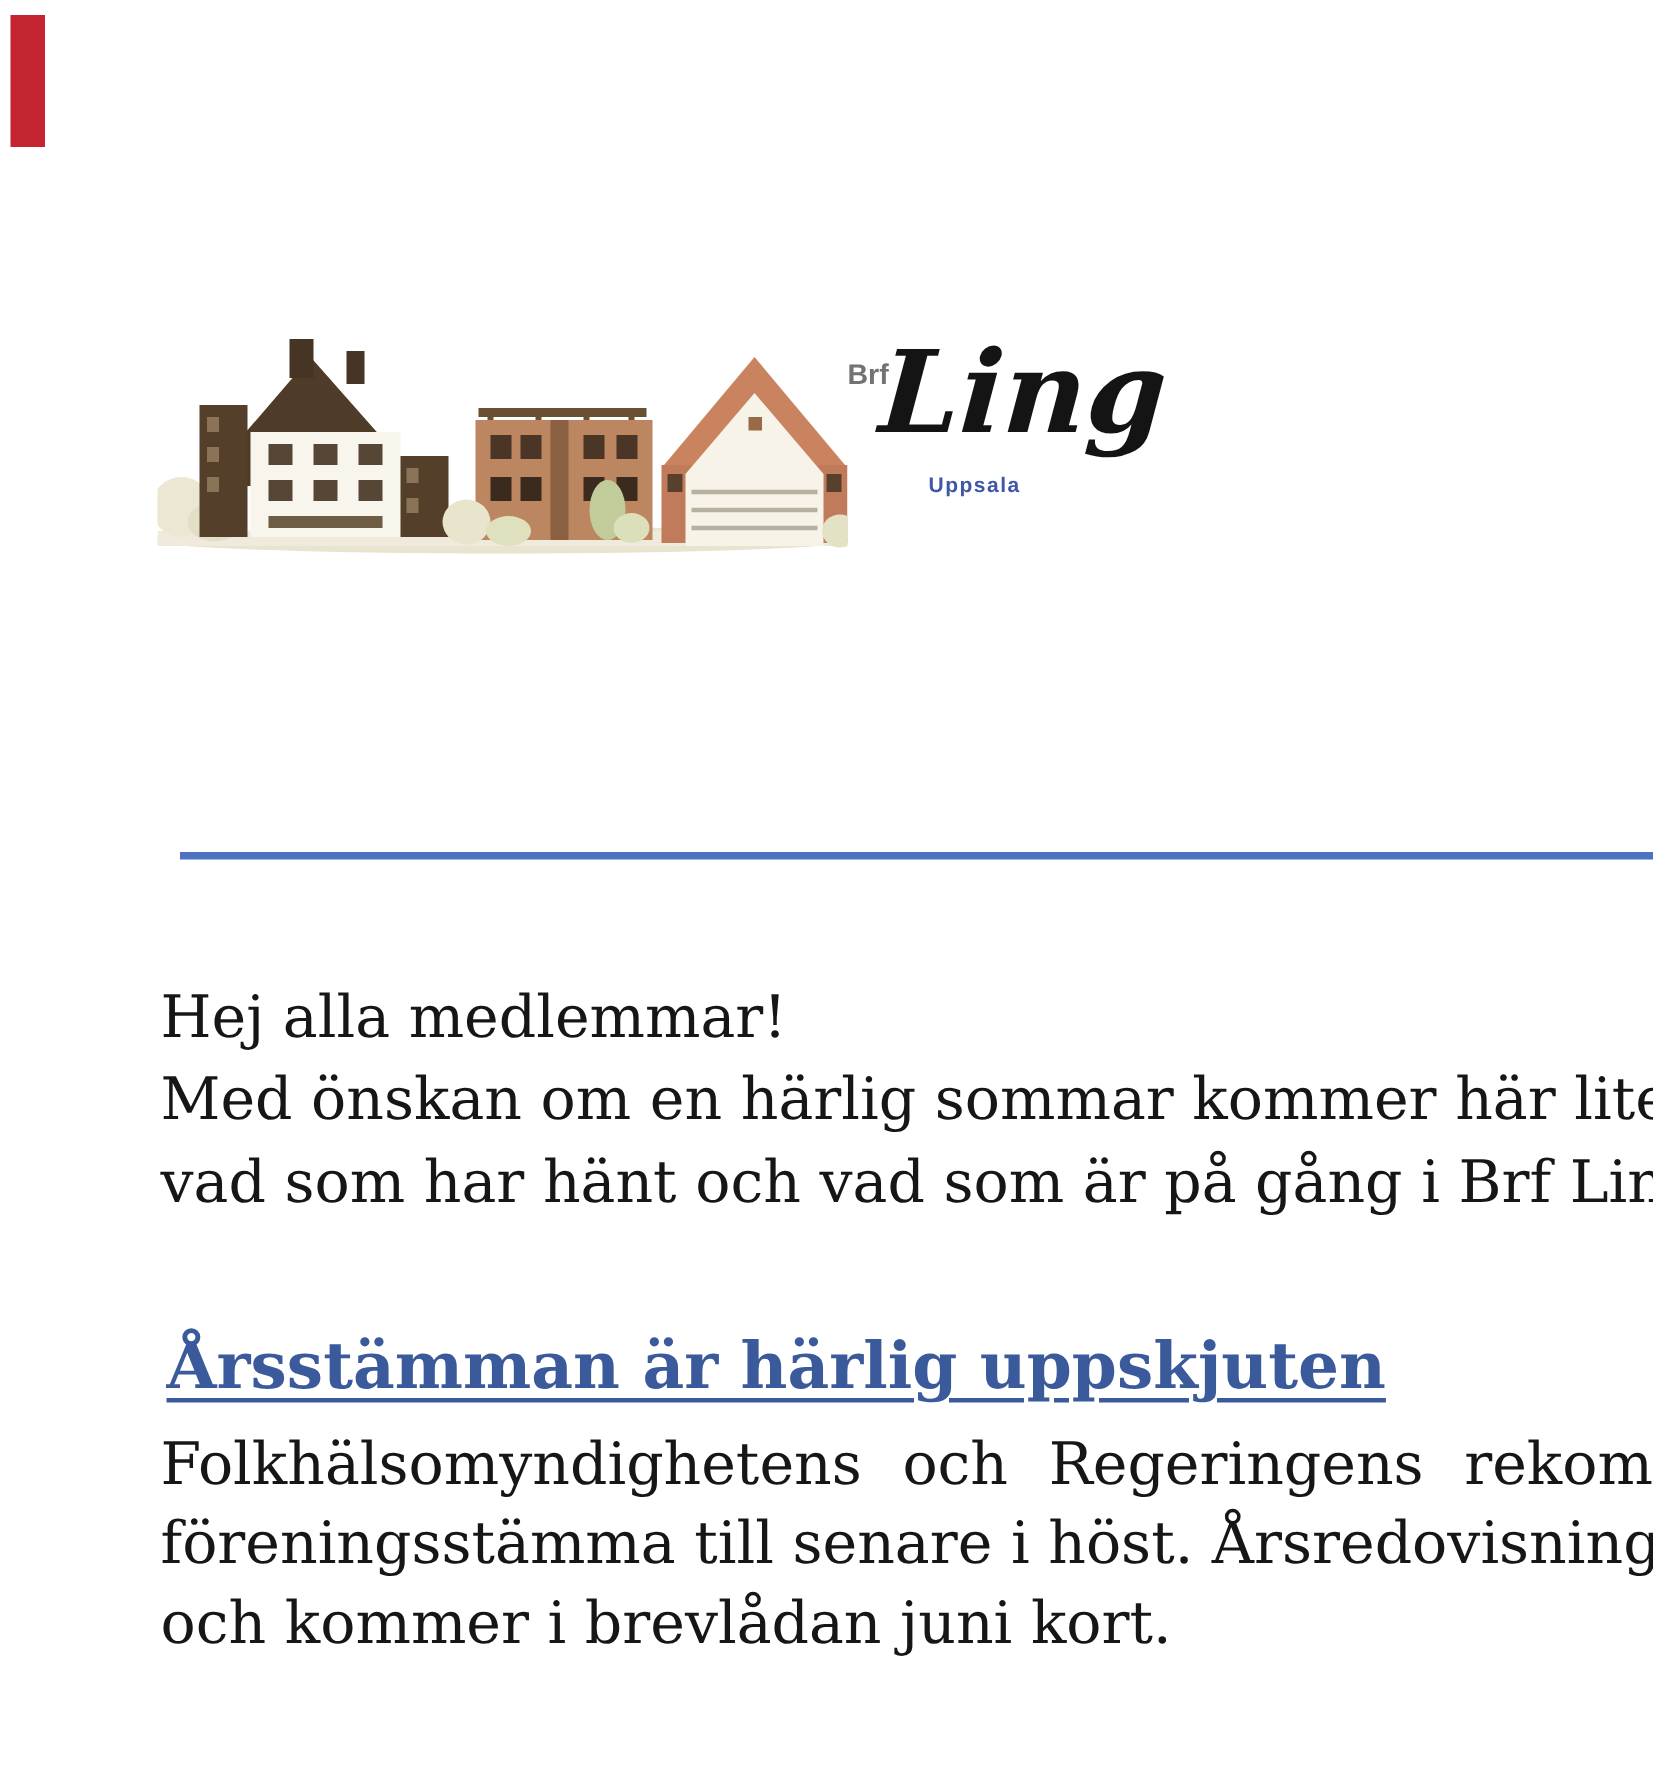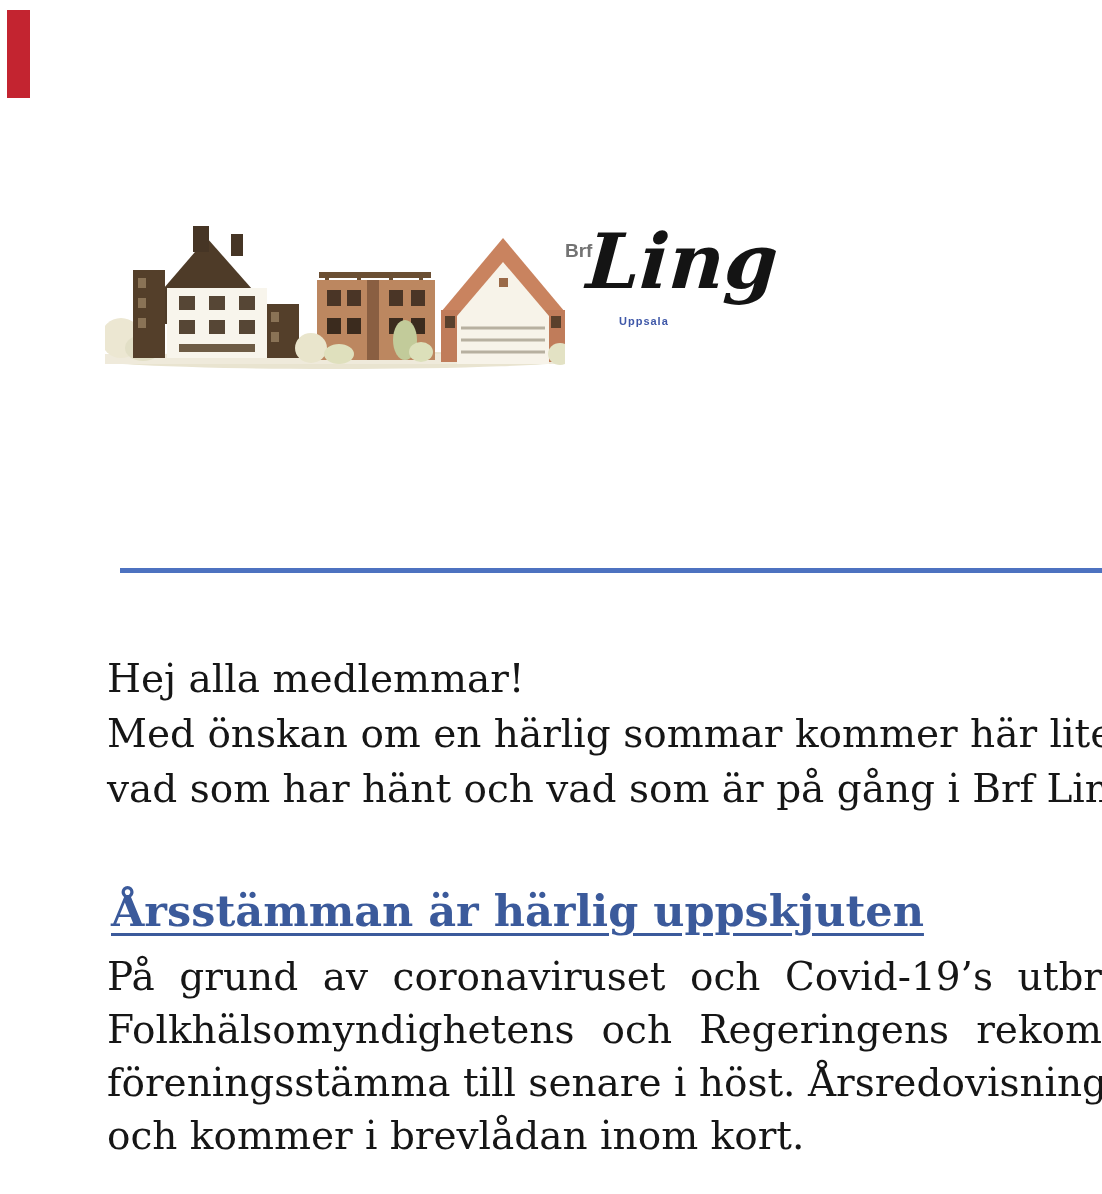--- a/index.html
+++ b/index.html
@@ -27,21 +27,21 @@
   .ling-wordmark{
     position:absolute;left:482px;top:8px;
     font-family:"DejaVu Serif", serif;
     font-style:italic;font-weight:bold;
     font-size:76px;line-height:1.1;color:#141414;
     transform:skewX(-4deg);
   }
   .uppsala-label{
     position:absolute;left:514px;top:103px;
     font-family:"Liberation Sans", sans-serif;
-    font-weight:bold;font-size:11px;color:#3e57a8;letter-spacing:1px;
+    font-weight:bold;font-size:14px;color:#3e57a8;letter-spacing:1px;
   }
   .page-title{
     position:absolute;left:120px;top:474px;
     font-weight:bold;font-size:66px;line-height:1.1;
     color:#3a5795;letter-spacing:-1px;white-space:nowrap;
   }
   .title-divider{
     position:absolute;left:120px;top:568px;width:982px;height:5px;
     background:#4d72c0;
   }
@@ -147,19 +147,18 @@
 
   <div class="intro">
     <div>Hej alla medlemmar!</div>
     <div>Med önskan om en härlig sommar kommer här lite in</div>
     <div>vad som har hänt och vad som är på gång i Brf Ling</div>
   </div>
 
   <div class="section-heading">Årsstämman är härlig uppskjuten</div>
 
   <div class="section-body">
-    <div class="jline">På grund av coronaviruset och Covid-19’s utbr</div>
     <div class="jline">Folkhälsomyndighetens och Regeringens rekom</div>
     <div class="nline">föreningsstämma till senare i höst. Årsredovisninge</div>
-    <div class="nline">och kommer i brevlådan inom kort.</div>
+    <div class="nline">och kommer i brevlådan juni kort.</div>
   </div>
 
 </div>
 
 </body></html>

